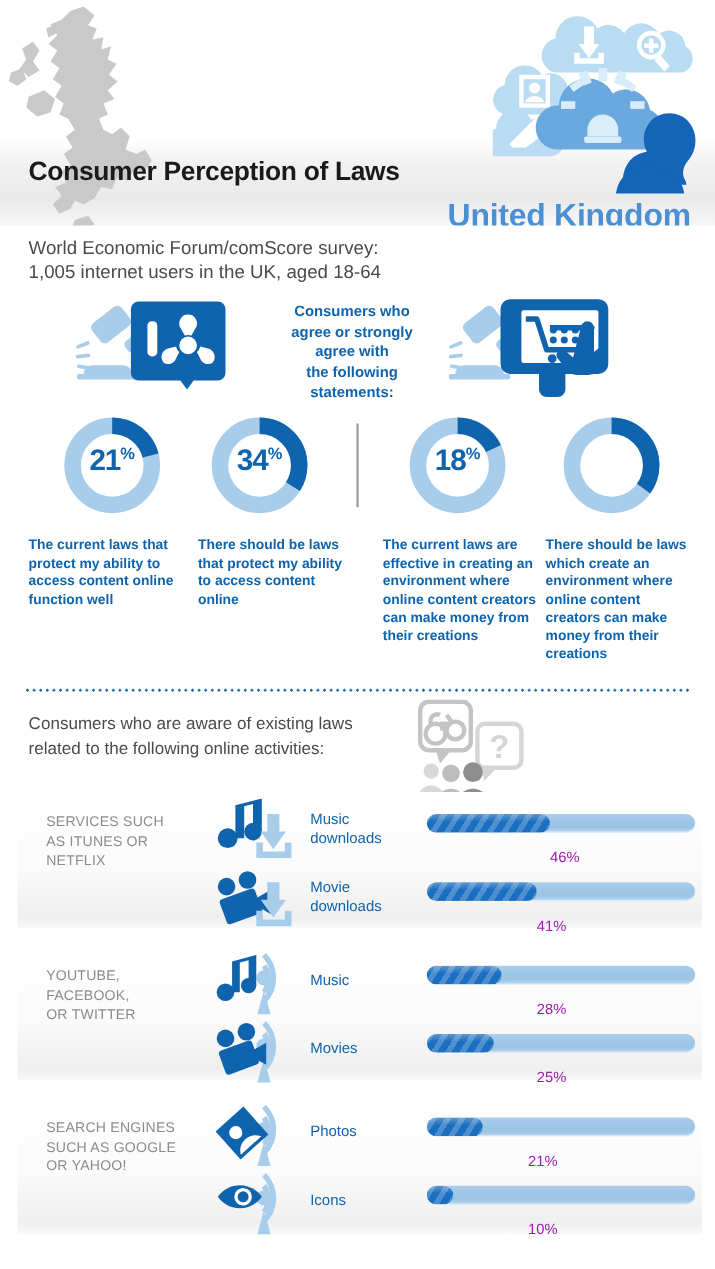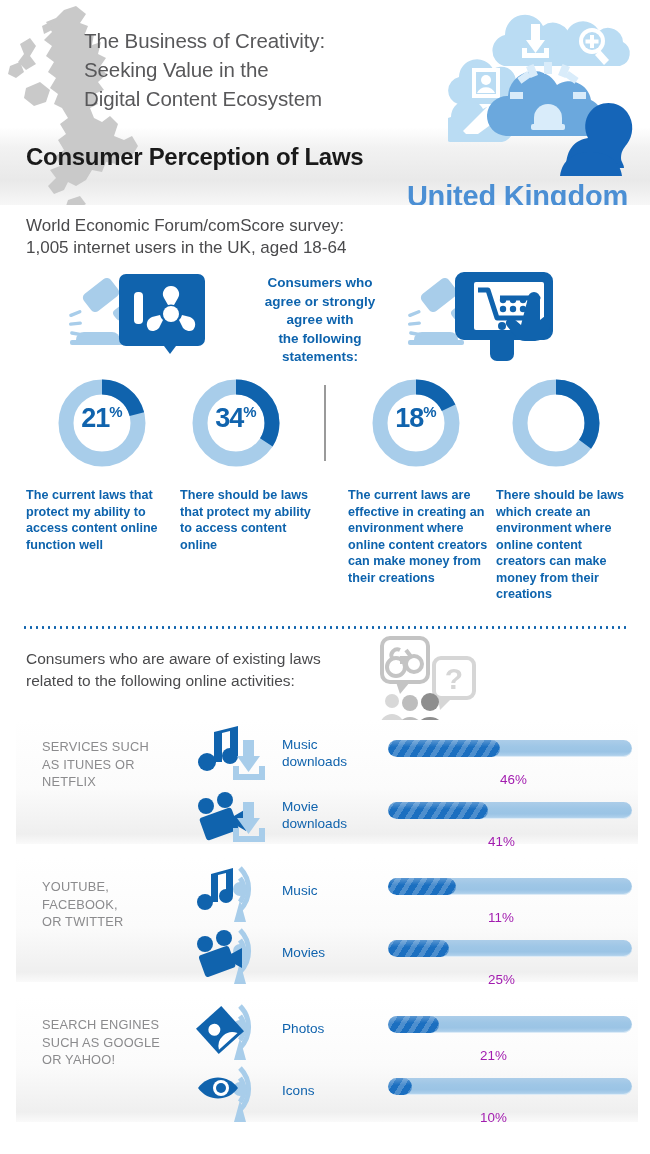--- a/index.html
+++ b/index.html
@@ -144,25 +144,20 @@
                  L48 190 L42 182 L50 174 L44 166 L54 162 L50 152 L58 146 L52 136 L60 130 L54 120 L62 114
                  L56 104 L48 100 L52 90 L44 84 L50 74 L42 68 L48 58 L40 52 L46 42 L38 36 L46 28 L40 18 L50 14 Z"></path>
         <path d="M14 40 L24 34 L30 42 L24 52 L30 60 L20 66 L12 58 L18 50 Z"></path>
         <path d="M4 62 L14 58 L18 68 L10 74 L2 70 Z"></path>
         <path d="M20 84 L34 78 L44 86 L40 98 L28 102 L18 94 Z"></path>
         <path d="M36 22 L44 18 L46 26 L38 30 Z"></path>
         <path d="M62 196 L74 192 L80 200 L70 206 L60 202 Z"></path>
       </g>
     </svg>
 
-    <div class="title-block">
-      <div class="title-line">The Business of Creativity:</div>
-      <div class="title-line">Seeking Value in the</div>
-      <div class="title-line">Digital Content Ecosystem</div>
-    </div>
 
     <div class="main-title">Consumer Perception of Laws</div>
     <div class="country">United Kingdom</div>
 
     <svg class="header-icons" viewBox="0 0 190 170">
       <defs>
         <g id="cloudshape">
           <path d="M20 46 a14 14 0 0 1 2 -27 a18 18 0 0 1 33 -9 a16 16 0 0 1 25 10 a14 14 0 0 1 -2 26 Z"></path>
         </g>
       </defs>
@@ -458,21 +453,21 @@
               <circle cx="30" cy="34" r="7"></circle>
             <path d="M15 40 v-28 l22 -6 v28 h-7 v-23 l-8 2 v27 Z"></path>
           </g>
         </svg>
         <div class="row-label single">
           <div>Music</div>
         </div>
         <div class="bar-track">
           <div class="bar-fill" style="width:28%"></div>
         </div>
-        <div class="bar-pct" style="left:488px">11%</div>
+        <div class="bar-pct" style="left:488px">28%</div>
       </div>
 
       <div class="row" style="top:70px">
         <svg class="row-icon" viewBox="0 0 78 62">
           <g fill="#a8cdea">
             <path d="M44 6 a30 30 0 0 1 0 42" fill="none" stroke="#a8cdea" stroke-width="5"></path>
             <path d="M44 16 a20 20 0 0 1 0 24" fill="none" stroke="#a8cdea" stroke-width="5"></path>
             <circle cx="44" cy="27" r="7"></circle>
             <path d="M38 60 l6 -22 l6 22 Z"></path>
           </g>

